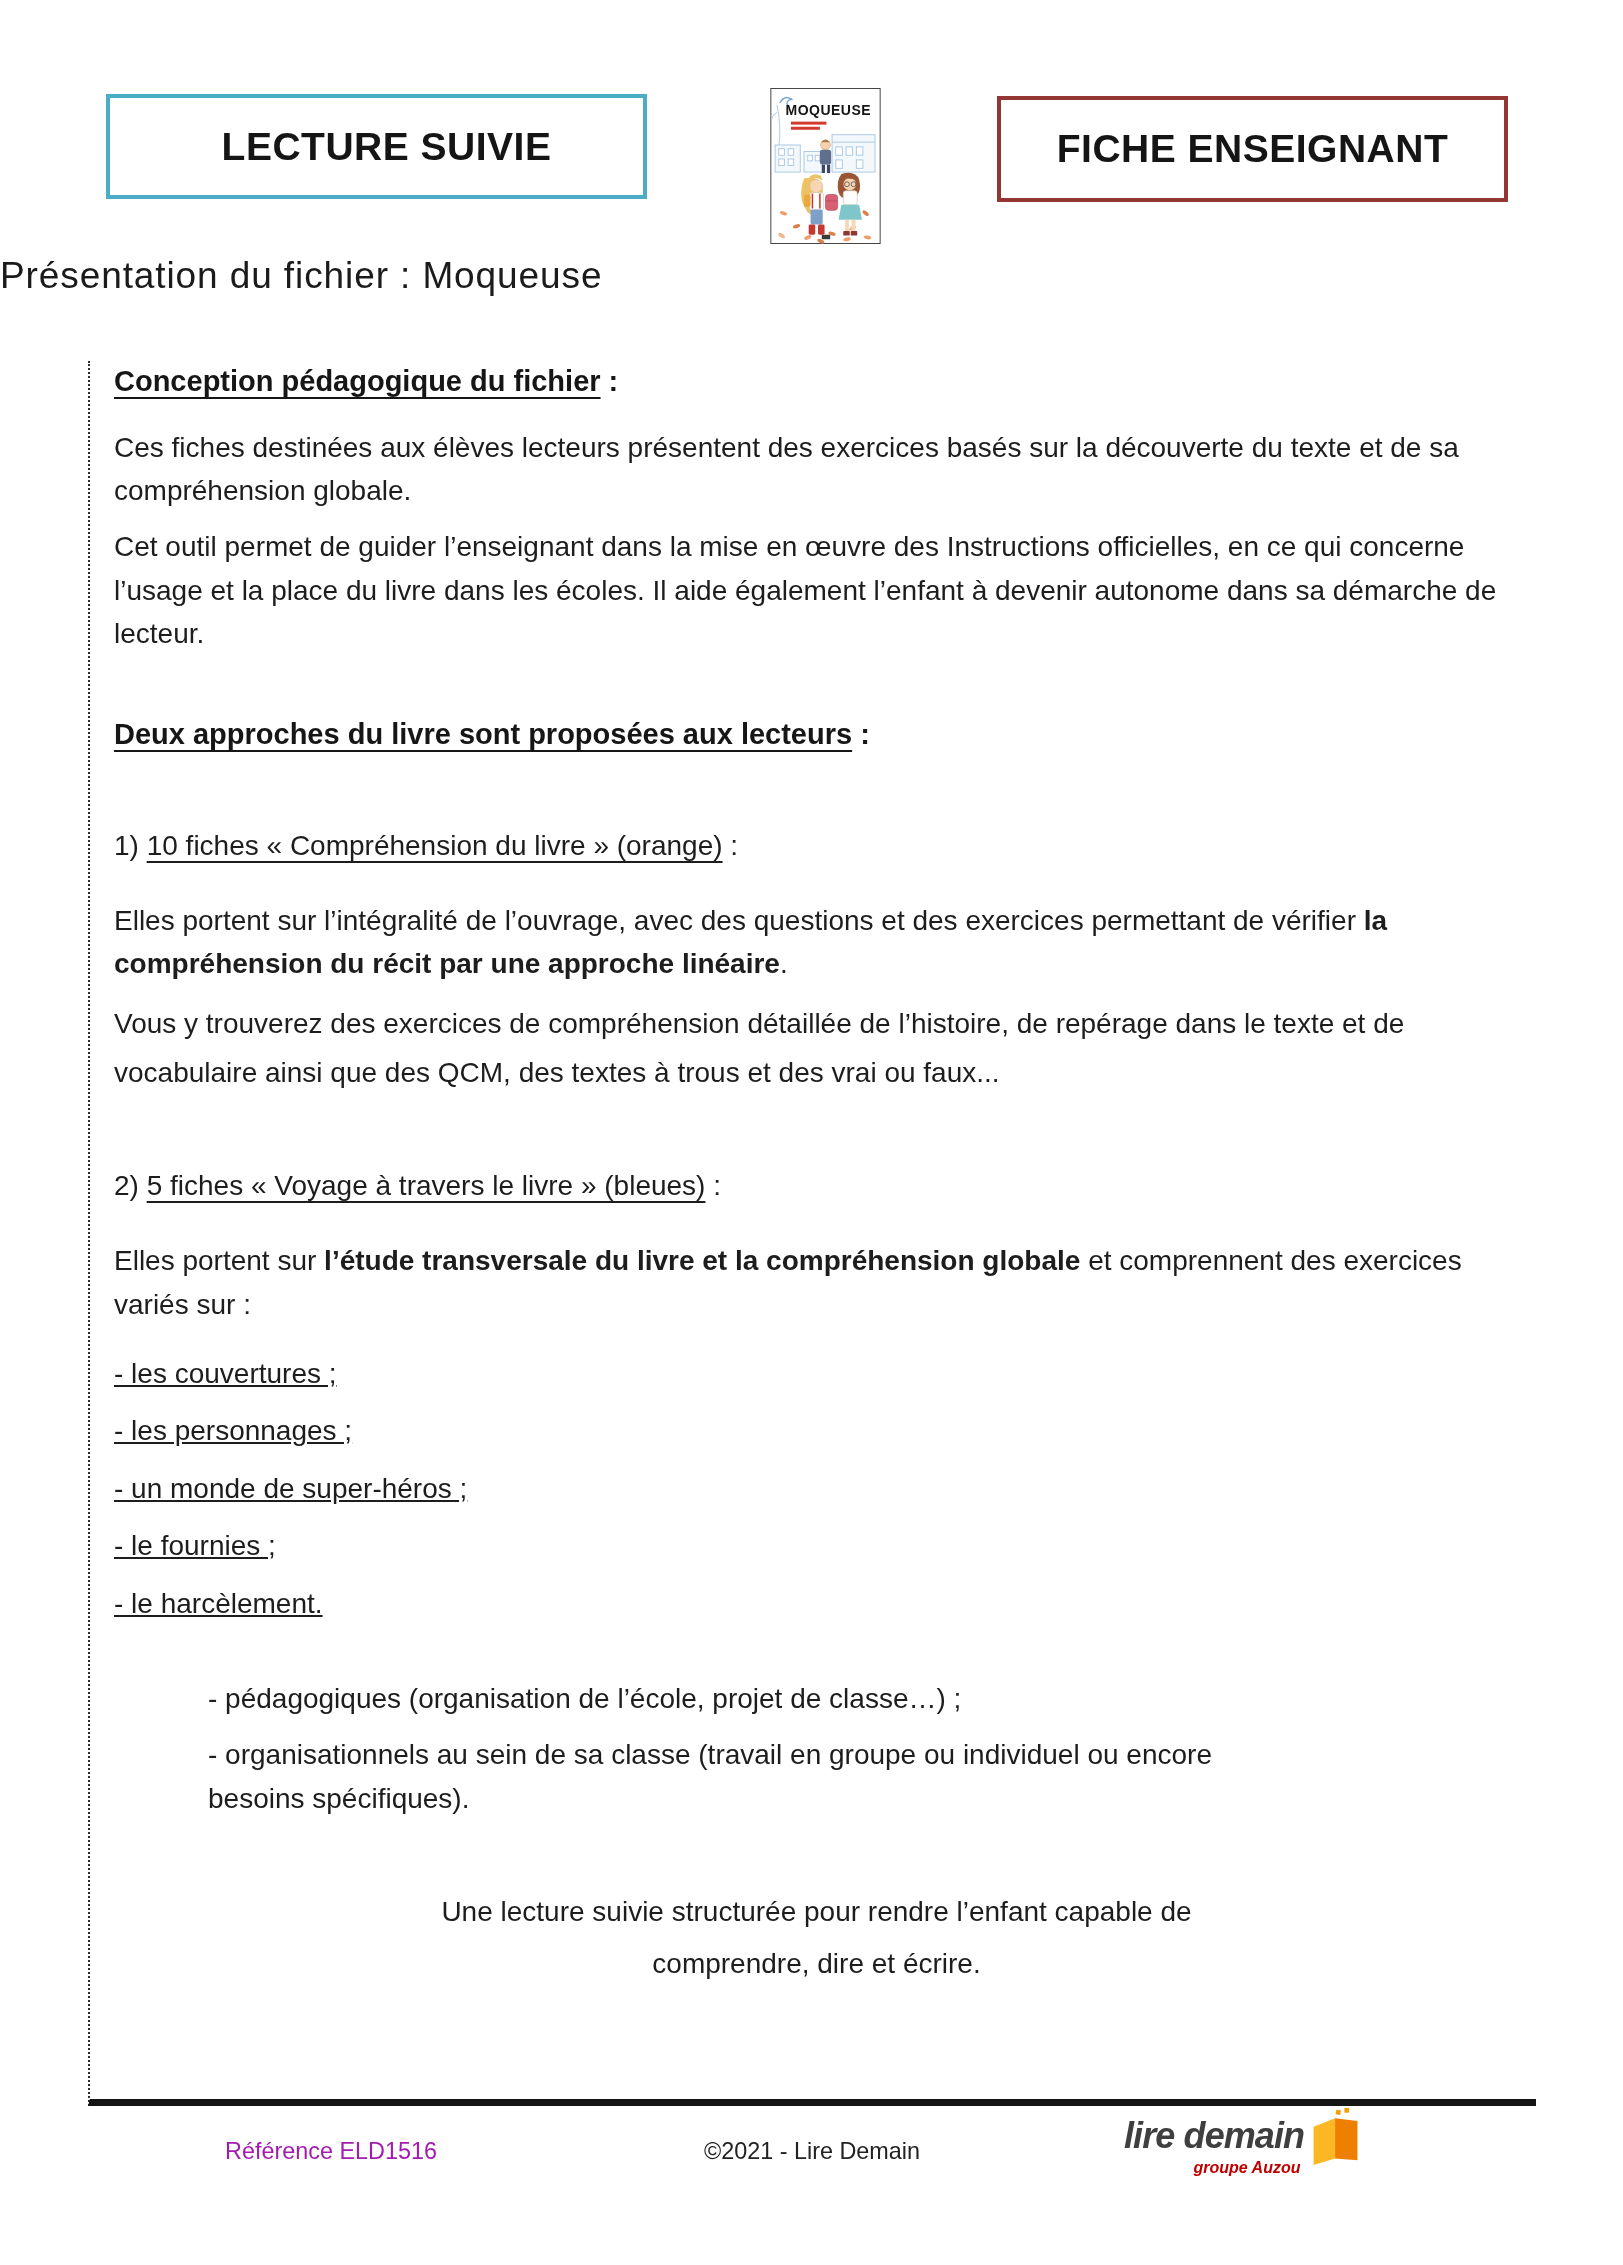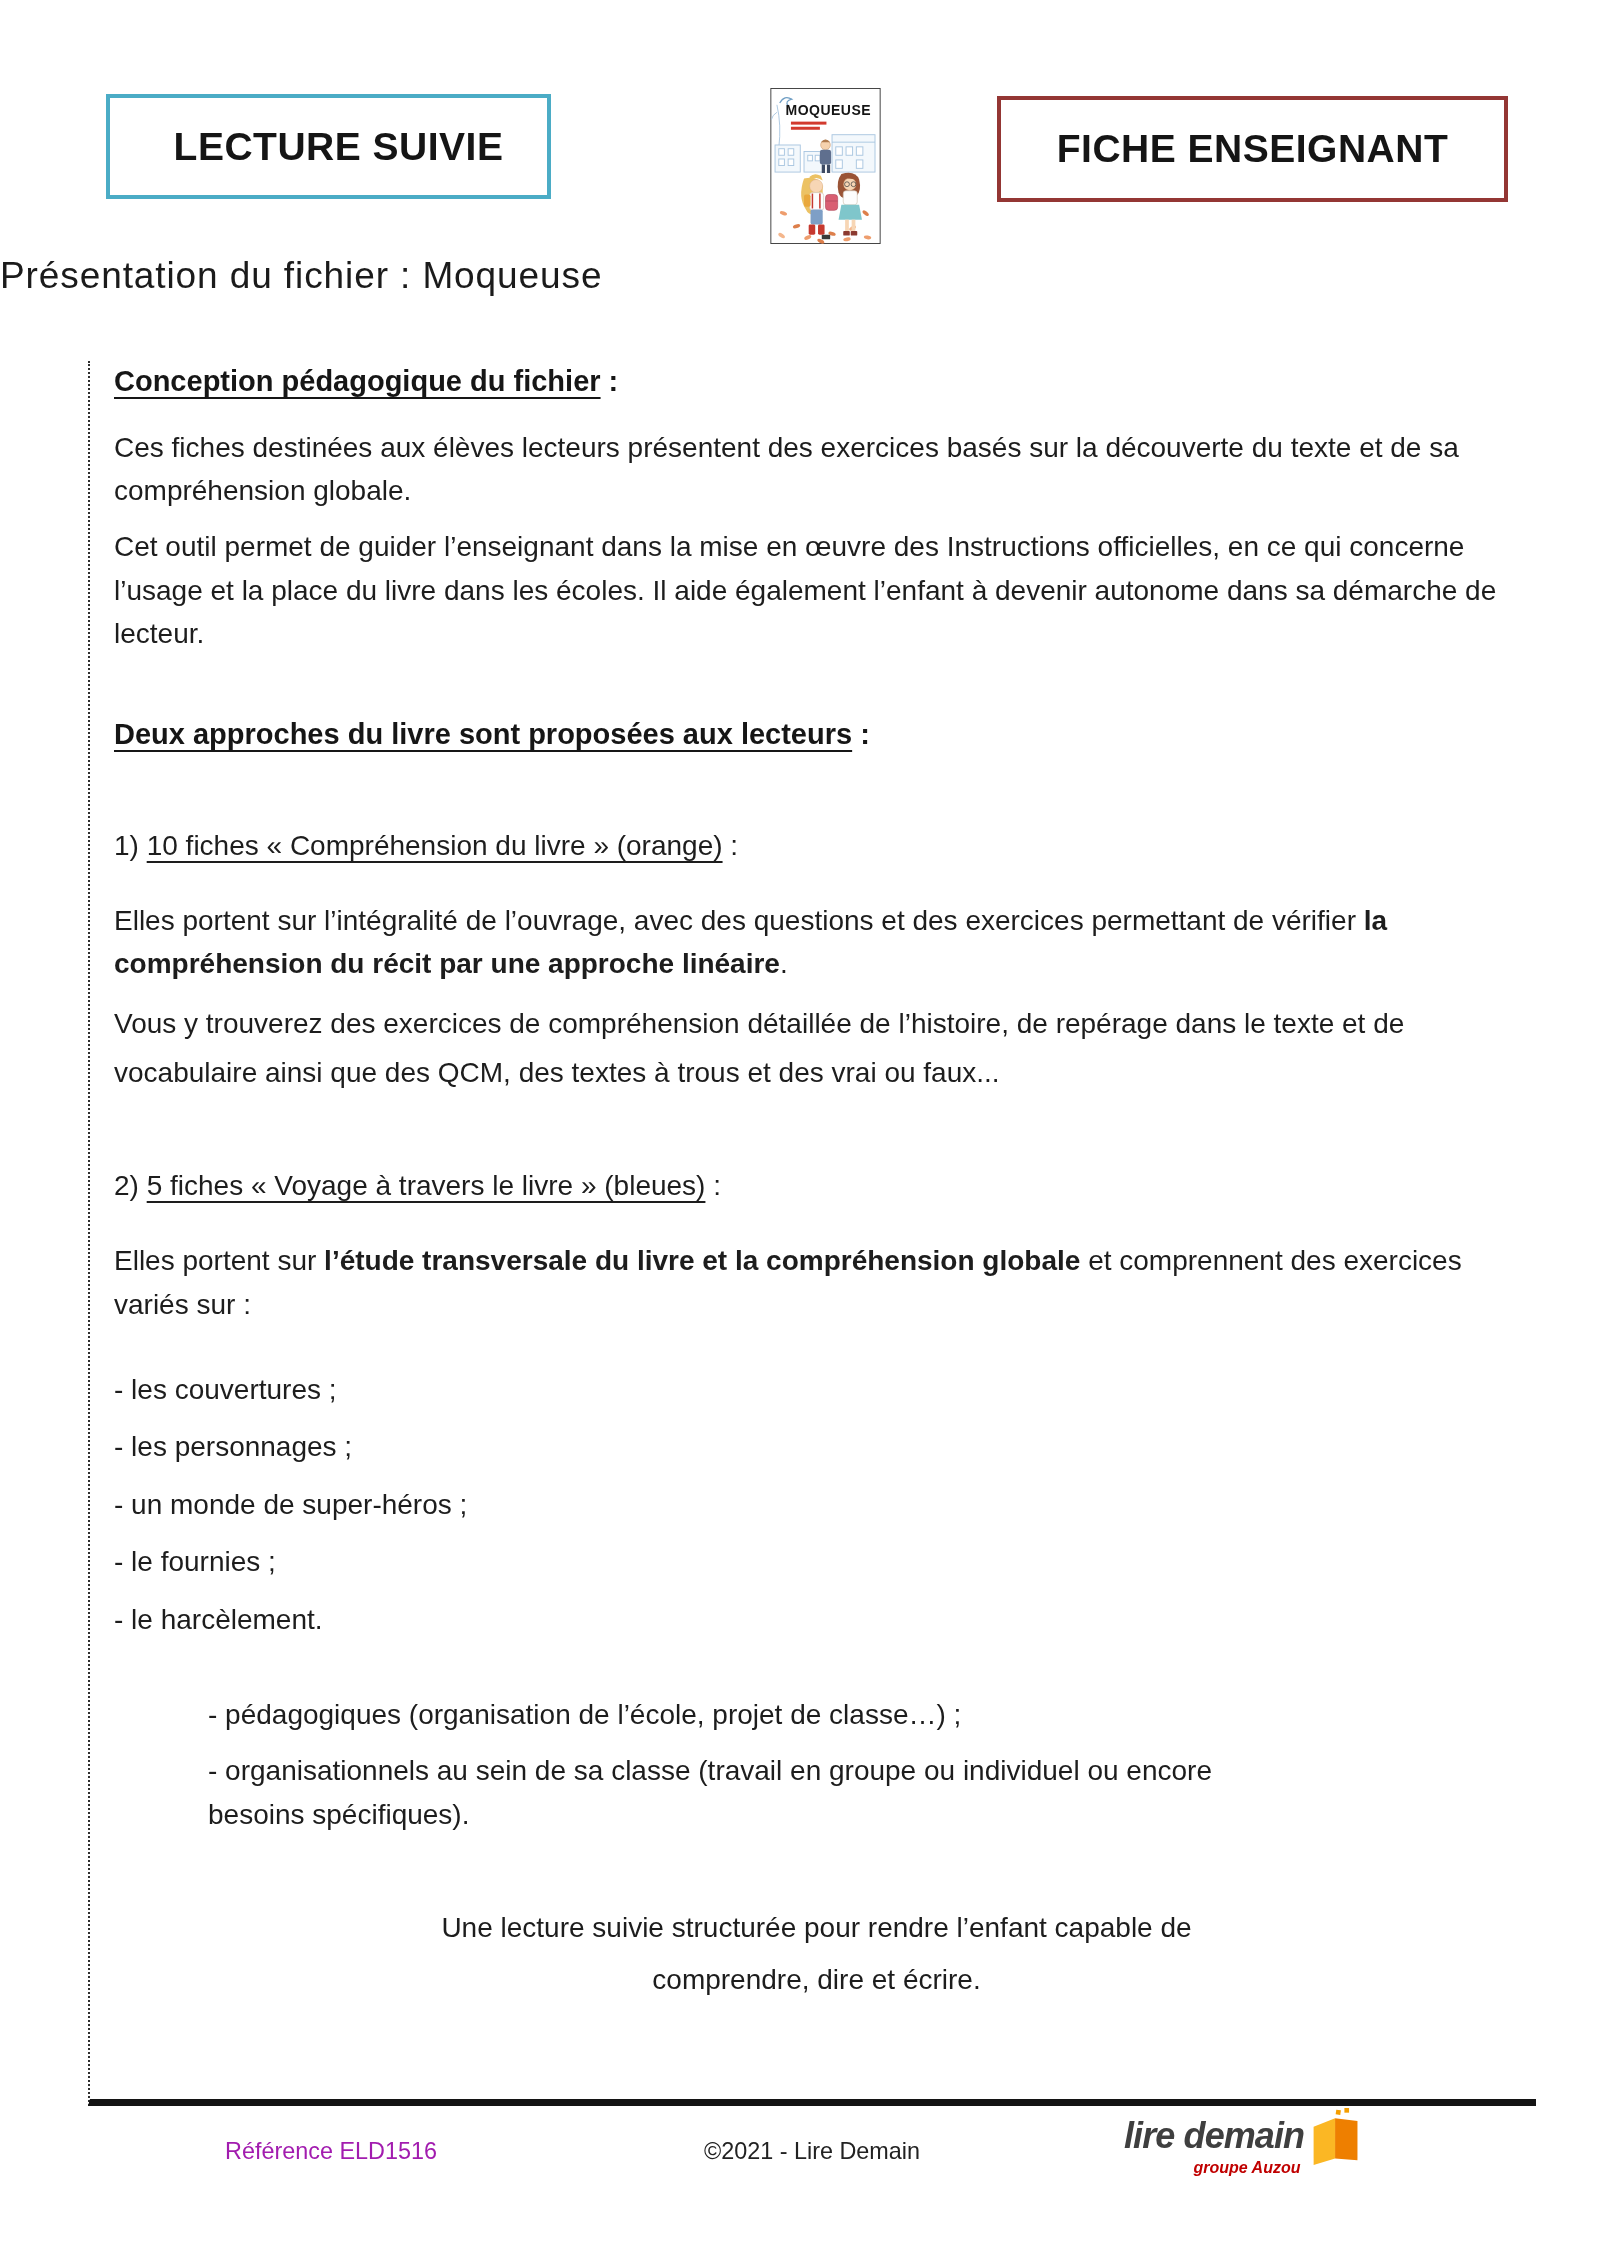--- a/index.html
+++ b/index.html
@@ -8,21 +8,21 @@
     width:1624px; height:2265px; position:relative;
     font-family:"Liberation Sans", sans-serif;
     color:#1d1d1d;
   }
   
   .hdr-box {
     position:absolute; display:flex; align-items:center; justify-content:center;
     font-weight:bold; font-size:39px; letter-spacing:0.5px; color:#151515;
     background:#fff;
   }
-  .hdr-box.left  { left:106px; top:94px; width:445px; height:105px; border:4.7px solid #4BACC6;padding-left:20px; }
+  .hdr-box.left  { left:106px; top:94px; width:541px; height:105px; border:4.7px solid #4BACC6;padding-left:20px; }
   .hdr-box.right { left:997px; top:96px; width:511px; height:106px; border:4.7px solid #943634; }
   .cover-wrap { position:absolute; left:770px; top:88px; width:111px; height:156px; }
 
   
   .page-title {
     position:absolute; top:255px; left:0; width:1624px; text-align:left;
     font-size:37px; letter-spacing:0.9px; color:#1b1b1b; font-weight:400;
   }
 
   
@@ -34,21 +34,21 @@
   .content-box p, .content-box li, .content-box .item-line { font-size:28px; line-height:1.55; }
   h3.sec-h { font-size:29px; font-weight:bold; color:#161616; }
   .ul-line { text-decoration:underline; text-decoration-thickness:2.3px; text-underline-offset:5.6px; }
   .p-first   { margin-top:28px; max-width:1387px; }
   .p-next    { margin-top:13px; max-width:1387px; }
   .sec2      { margin-top:62px; }
   .item-line { margin-top:73px; }
   .item-line.second { margin-top:67px; }
   .item-p1   { margin-top:32px; max-width:1396px; }
   .item-p2   { margin-top:13px; max-width:1359px; line-height:1.75 !important; }
-  ul.topics  { margin-top:42px; list-style:none; }
+  ul.topics  { margin-top:26px; list-style:none;text-decoration:underline; }
   ul.topics li { margin-bottom:14px; }
   .correction-p { margin-top:81px; max-width:1377px; }
   .choices   { margin-top:52px; margin-left:94px; max-width:1106px; }
   .choices p { margin-bottom:13px; }
   .closing   { margin-top:66px; text-align:center; font-size:28px; line-height:1.85; max-width:1405px; }
 
   
   .foot-ref  { position:absolute; left:225px; top:2138px; font-size:23.4px; color:#a21caf; }
   .foot-copy { position:absolute; left:0; top:2138px; width:1624px; text-align:center; font-size:23.4px; color:#222; }
   .logo { position:absolute; left:1124px; top:2106px; display:flex; align-items:flex-start; }

